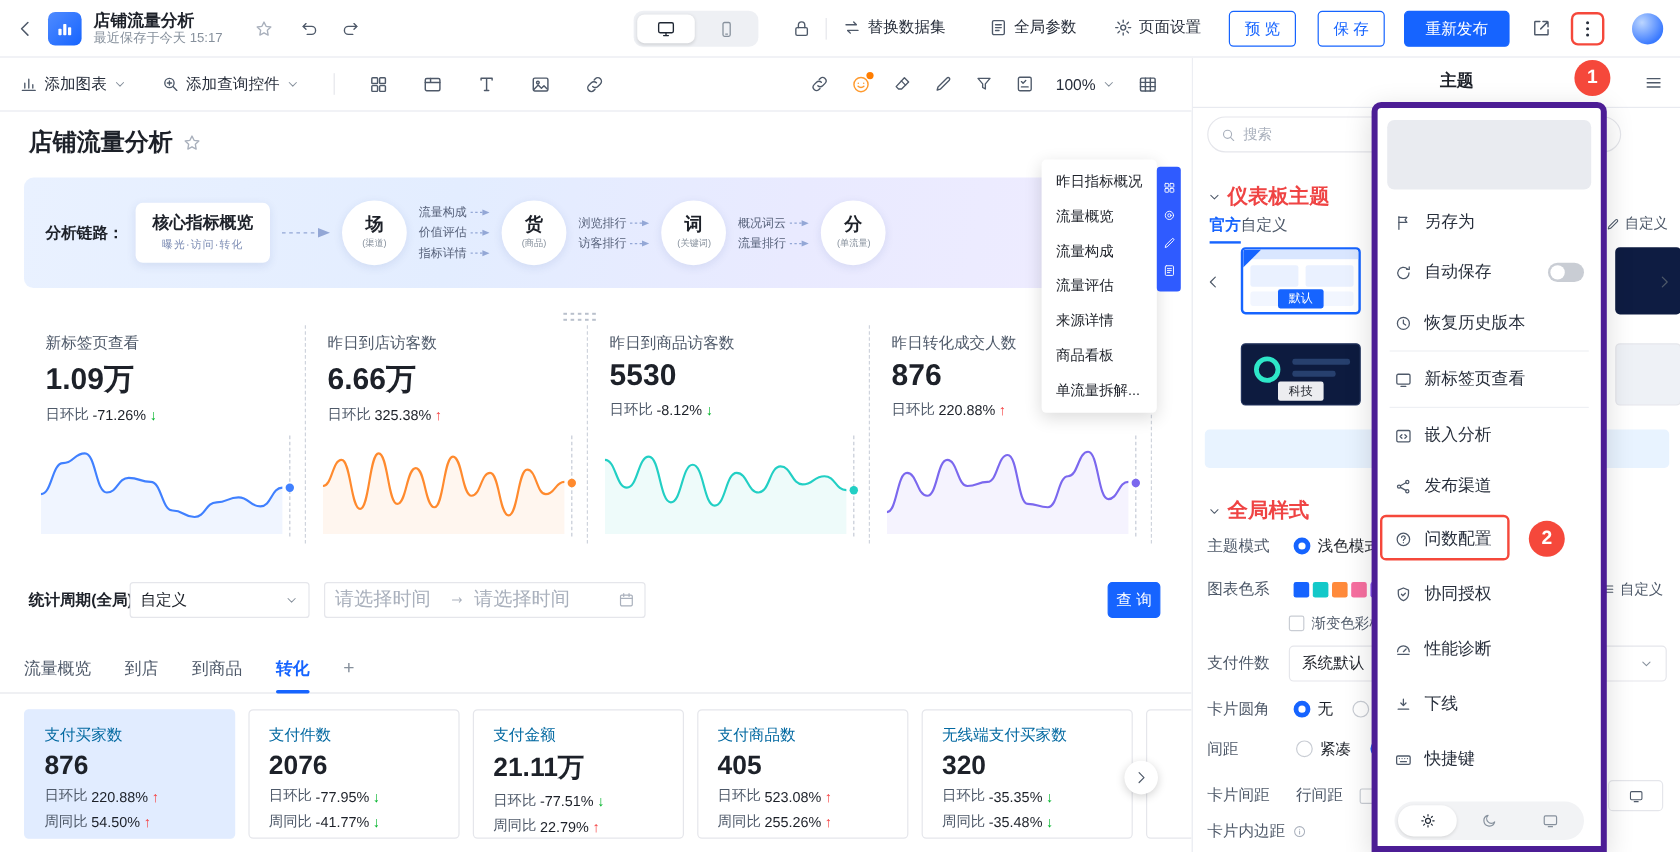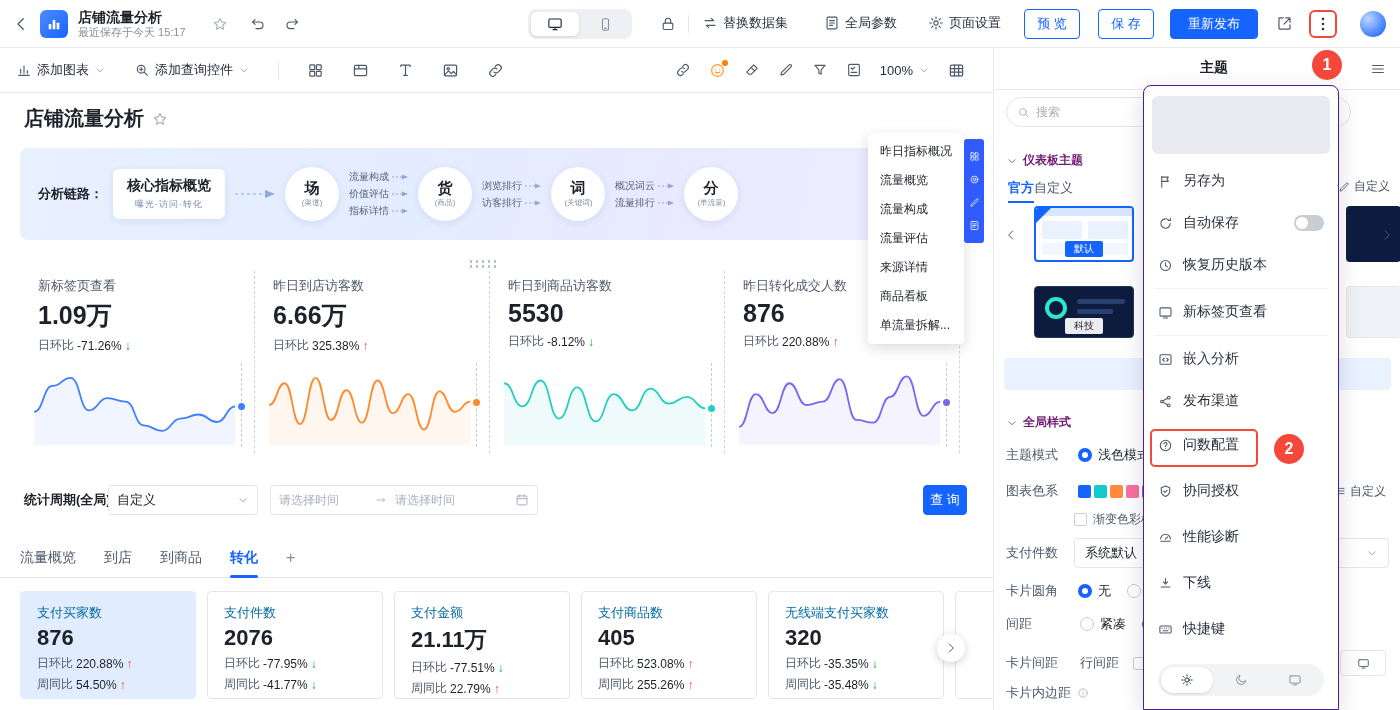--- a/index.html
+++ b/index.html
@@ -60,21 +60,21 @@
   .spark{position:absolute;left:12px;right:8px;bottom:6px;height:84px}
   .spark svg{width:100%;height:100%}
   .spark-cursor{position:absolute;right:4px;top:0;bottom:0;border-left:1px dashed #c5cbd6}
   .spark-dot{position:absolute;right:1px;width:7px;height:7px;border-radius:50%}
   
   .filter-row{left:0;top:385px;width:993px;height:44px;display:flex;align-items:center}
   .filter-label{position:absolute;left:24px;font-weight:bold;font-size:13px}
   .select{position:absolute;left:108px;width:150px;height:30px;border:1px solid #e5e6eb;border-radius:3px;background:#fff;display:flex;align-items:center;padding:0 8px;font-size:13px;color:#1d2129}
   .select .ic{margin-left:auto;color:#86909c}
   .daterange{position:absolute;left:270px;width:268px;height:30px;border:1px solid #e5e6eb;border-radius:3px;background:#fff;display:flex;align-items:center;padding:0 8px;gap:8px}
-  .daterange input{border:none;outline:none;width:88px;font-size:12px;color:#0f766e;font-family:Liberation Sans, sans-serif;background:transparent}
+  .daterange input{border:none;outline:none;width:88px;font-size:16px;color:#0f766e;font-family:Liberation Mono, monospace;background:transparent}
   .daterange input::placeholder{color:#a9b0bc}
   .query-btn{position:absolute;right:26px;width:44px;height:30px}
   
   .tabs-row{left:0;top:445px;width:993px;height:40px;border-bottom:1px solid #e5e6eb;display:flex;align-items:center;gap:28px;padding:0 20px}
   .tab{font-size:14px;color:#4e5969;height:40px;display:flex;align-items:center;position:relative;cursor:pointer}
   .tab.active{color:#1664ff;font-weight:bold}
   .tab.active::after{content:"";position:absolute;left:50%;transform:translateX(-50%);bottom:0;width:28px;height:3px;background:#1664ff;border-radius:2px}
   
   .bcards{left:20px;top:498px;height:112px;display:flex;gap:11px}
   .bcard{width:176px;height:108px;border:1px solid #e5e6eb;border-radius:4px;padding:12px 16px;background:#fff;flex:none}
@@ -85,36 +85,36 @@
   .bsub b{font-weight:normal;color:#1d2129}
   .next-btn{left:937px;top:541px;width:28px;height:28px;border-radius:50%;background:#fff;box-shadow:0 2px 8px rgba(0,0,0,.18);display:flex;align-items:center;justify-content:center;z-index:6}
   
   #panel{left:993px;top:48px;width:407px;height:662px;background:#fff;border-left:1px solid #e8eaf0}
   .panel-tabrow{position:absolute;left:0;top:0;width:100%;height:42px;border-bottom:1px solid #e8eaf0}
   .panel-tab{position:absolute;left:206px;top:11px;font-size:14px;font-weight:bold;color:#1d2129}
   .plabel{color:#4e5969;font-size:13px}
   .search-box{position:absolute;left:12px;top:49px;width:345px;height:30px;border:1px solid #e5e6eb;border-radius:15px;display:flex;align-items:center;padding:0 10px;gap:6px}
   .search-box input{border:none;outline:none;flex:1;font-size:12px;font-family:inherit;color:#4e5969;background:transparent}
   .search-box input::placeholder{color:#a9b0bc}
-  .sect-head{position:absolute;display:flex;align-items:center;gap:5px;font-size:12px;font-weight:bold;color:#701a75}
+  .sect-head{position:absolute;display:flex;align-items:center;gap:5px;font-size:17px;font-weight:bold;color:#ef4444}
   .ptab{font-size:13px;color:#4e5969;position:relative}
   .ptab.on{color:#1664ff;font-weight:bold}
   .ptab.on::after{content:"";position:absolute;left:0;right:0;bottom:-6px;height:2px;background:#1664ff}
   .thumb{position:absolute;border-radius:4px;overflow:hidden}
   .thumb-label{position:absolute;left:50%;transform:translateX(-50%);bottom:3px;font-size:10px;padding:1px 9px;border-radius:2px}
   .corner{position:absolute;left:0;top:0;border-left:15px solid #1664ff;border-bottom:15px solid transparent}
   .radio{width:14px;height:14px;border-radius:50%;border:1px solid #c9cdd4;background:#fff;display:inline-block;flex:none}
   .radio.on{border:4px solid #1664ff}
   .chk{width:13px;height:13px;border:1px solid #c9cdd4;border-radius:2px;background:#fff;display:inline-block;flex:none}
   .swatch{width:13px;height:13px;border-radius:2px;display:inline-block;margin-right:3px}
   .prow{position:absolute;display:flex;align-items:center;gap:6px}
   .pselect{position:absolute;height:30px;border:1px solid #e5e6eb;border-radius:4px;background:#fff;display:flex;align-items:center;padding:0 10px;font-size:13px}
   .pselect .ic{margin-left:auto;color:#86909c}
   
-  #menu{left:1143px;top:85px;width:196px;height:625px;background:#fff;border:1px solid #4c1d95;border-radius:8px 8px 0 0;box-shadow:0 6px 24px rgba(0,0,0,.14);z-index:40}
+  #menu{left:1143px;top:85px;width:196px;height:625px;background:#fff;border:5px solid #4c1d95;border-radius:8px 8px 0 0;box-shadow:0 6px 24px rgba(0,0,0,.14);z-index:40}
   .menu-redacted{margin:10px 8px 6px 8px;height:58px;background:#e9ebf0;border-radius:6px}
   .mi{display:flex;align-items:center;gap:10px;height:42px;padding:0 14px;font-size:14px;color:#272e3b;cursor:pointer}
   .mi.tall{height:46px}
   .mdiv{height:1px;background:#eef0f4;margin:2px 10px}
   .toggle{width:30px;height:16px;border-radius:9px;background:#c9cdd4;position:relative;margin-left:auto}
   .toggle::after{content:"";position:absolute;width:12px;height:12px;border-radius:50%;background:#fff;top:2px;left:2px}
   .theme-switch{margin:12px 14px 0 14px;height:32px;background:#f2f3f5;border-radius:16px;display:flex;align-items:center;padding:3px;gap:2px}
   .ts-item{flex:1;height:26px;border-radius:13px;display:flex;align-items:center;justify-content:center;color:#86909c}
   .ts-item.active{background:#fff;box-shadow:0 1px 3px rgba(0,0,0,.12);color:#1f2733}
   

